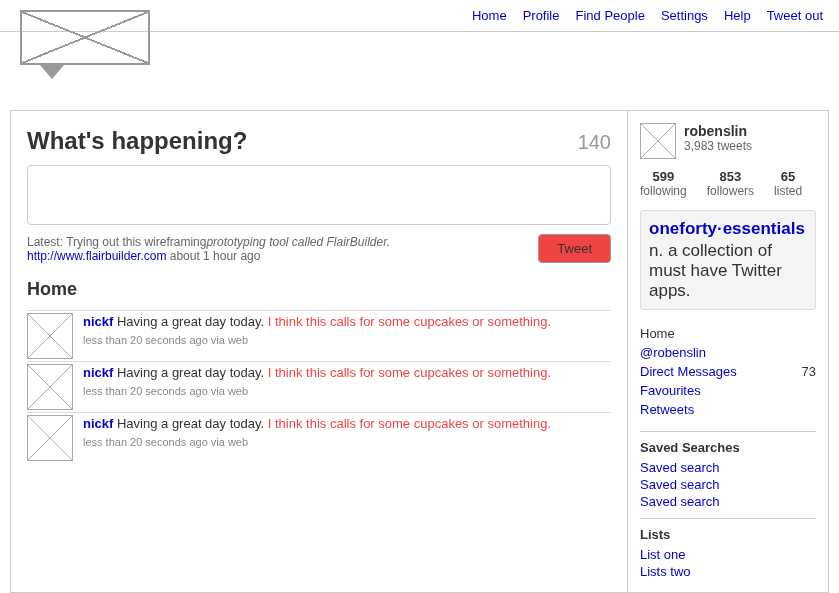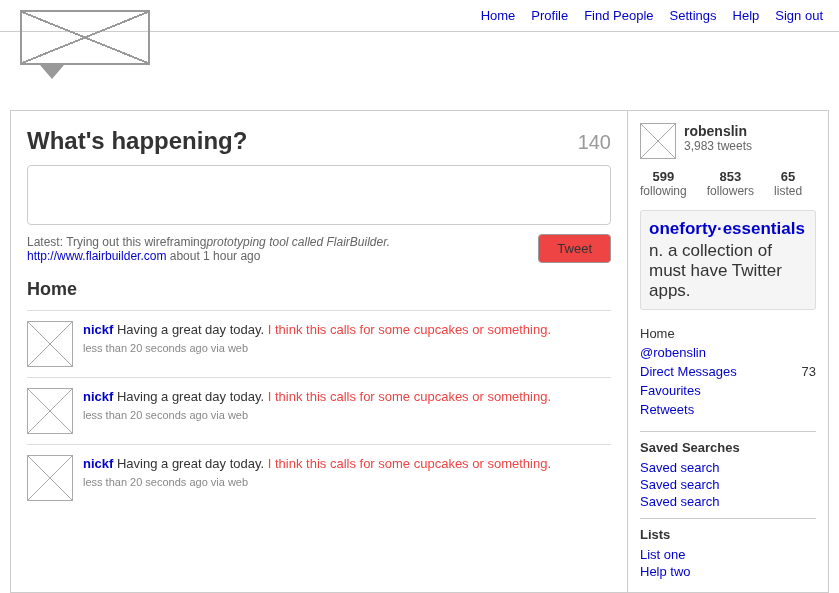--- a/index.html
+++ b/index.html
@@ -127,21 +127,21 @@
       font-size: 18px;
       font-weight: bold;
       margin-bottom: 10px;
       color: #333;
     }
 
     
     .tweet-item {
       display: flex;
       align-items: flex-start;
-      padding: 10px 0;
+      padding: 2px 0;
       border-top: 1px solid #ddd;
     }
     .tweet-avatar {
       width: 46px;
       height: 46px;
       border: 1px solid #aaa;
       margin-right: 10px;
       flex-shrink: 0;
       position: relative;
       background: #fff;
@@ -241,21 +241,21 @@
     <div class="logo-placeholder"></div>
     <div class="logo-arrow"></div>
   </div>
 
   <div class="top-nav">
     <a href="#">Home</a>
     <a href="#">Profile</a>
     <a href="#">Find People</a>
     <a href="#">Settings</a>
     <a href="#">Help</a>
-    <a href="#">Sign out</a>
+    <a href="#">Tweet out</a>
   </div>
 </div>
 
 <div class="page-wrapper">
   <div class="main-container">
 
     <div class="main-column">
 
       <div class="whats-happening-section">
         <div class="whats-happening-header">
@@ -358,19 +358,19 @@
             <a href="#" class="sidebar-section-link">Saved search</a>
           </div>
       </div>
 
       <hr class="sidebar-divider">
 
       <div>
         <div class="sidebar-section-title">Lists</div>
         <div id="lists-list">
             <a href="#" class="sidebar-section-link">List one</a>
-            <a href="#" class="sidebar-section-link">Help two</a>
+            <a href="#" class="sidebar-section-link">Lists two</a>
           </div>
       </div>
 
     </div>
   </div>
 </div>
 
 </body></html>

